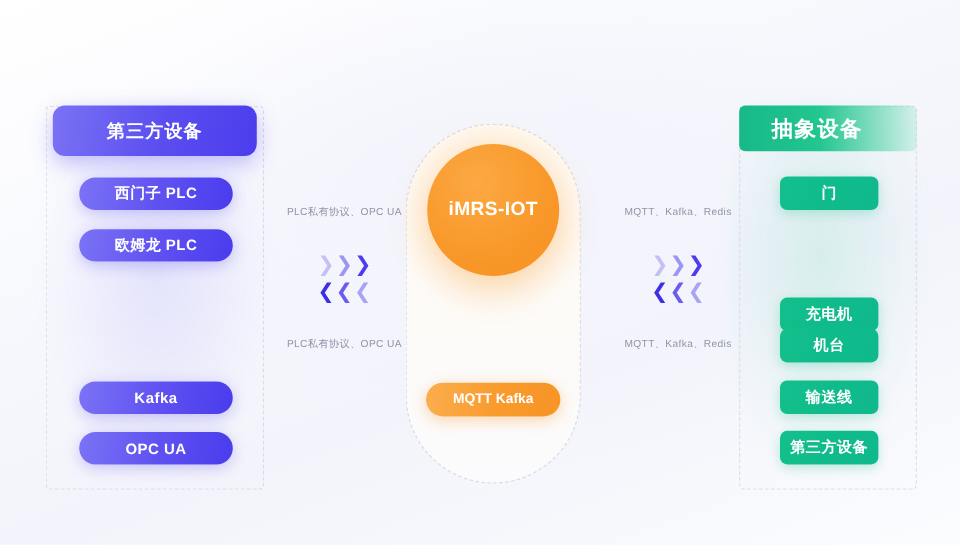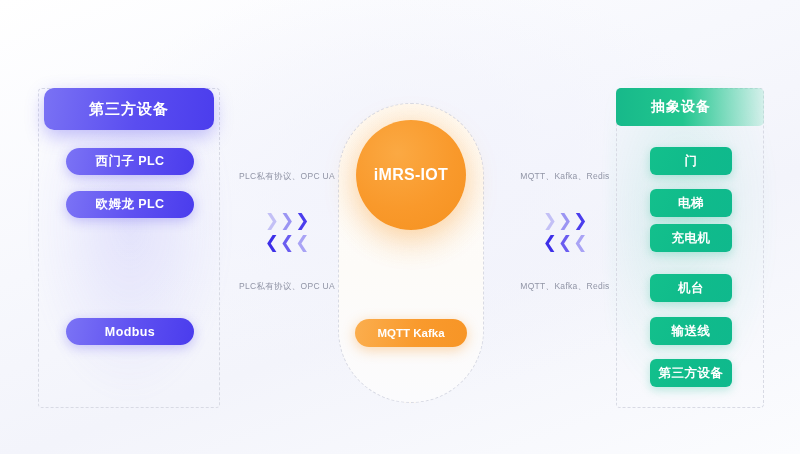--- a/index.html
+++ b/index.html
@@ -155,21 +155,21 @@
     left: 616px;
     top: 88px;
     width: 148px;
     height: 38px;
     border-radius: 5px;
     background: linear-gradient(90deg, #17b98a 0%, #22c68f 45%, rgba(140,226,196,0.30) 100%);
     display: flex;
     align-items: center;
     justify-content: center;
     color: #ffffff;
-    font-size: 14px;
+    font-size: 18px;
     font-weight: bold;
     letter-spacing: 1px;
     padding-right: 18px;
   }
   .green-item {
     position: absolute;
     left: 650px;
     width: 82px;
     height: 28px;
     border-radius: 6px;
@@ -227,21 +227,22 @@
 
 <div id="diagram">
 
   <div id="left-glow"></div>
   <div id="left-box" class="col-box"></div>
 
   <div id="left-header">第三方设备</div>
 
   <div class="blue-pill" style="top:191px">欧姆龙 PLC</div>
   <div class="blue-pill" style="top:148px">西门子 PLC</div>
-  <div class="blue-pill" style="top:318px">Modbus</div>
+  <div class="blue-pill" style="top:318px">Kafka</div>
+  <div class="blue-pill" style="top:360px">OPC UA</div>
 
   <div class="connector" id="connector-left">
     <div class="conn-label">PLC私有协议、OPC UA</div>
 
     <div class="arrow-row fwd" id="arrows-fwd-left">
       <span class="chev c1">❯</span>
         <span class="chev c2">❯</span>
         <span class="chev c3">❯</span>
     </div>
 
@@ -277,19 +278,18 @@
 
     <div class="conn-label bottom">MQTT、Kafka、Redis</div>
   </div>
 
   <div id="right-glow"></div>
   <div id="right-box" class="col-box"></div>
 
   <div id="right-header">抽象设备</div>
 
   <div class="green-item" style="top:147px">门</div>
-  <div class="green-item" style="top:189px">电梯</div>
-  <div class="green-item" style="top:224px">充电机</div>
+  <div class="green-item" style="top:248px">充电机</div>
   <div class="green-item" style="top:317px">输送线</div>
   <div class="green-item" style="top:274px">机台</div>
   <div class="green-item" style="top:359px">第三方设备</div>
 
 </div>
 
 </body></html>

